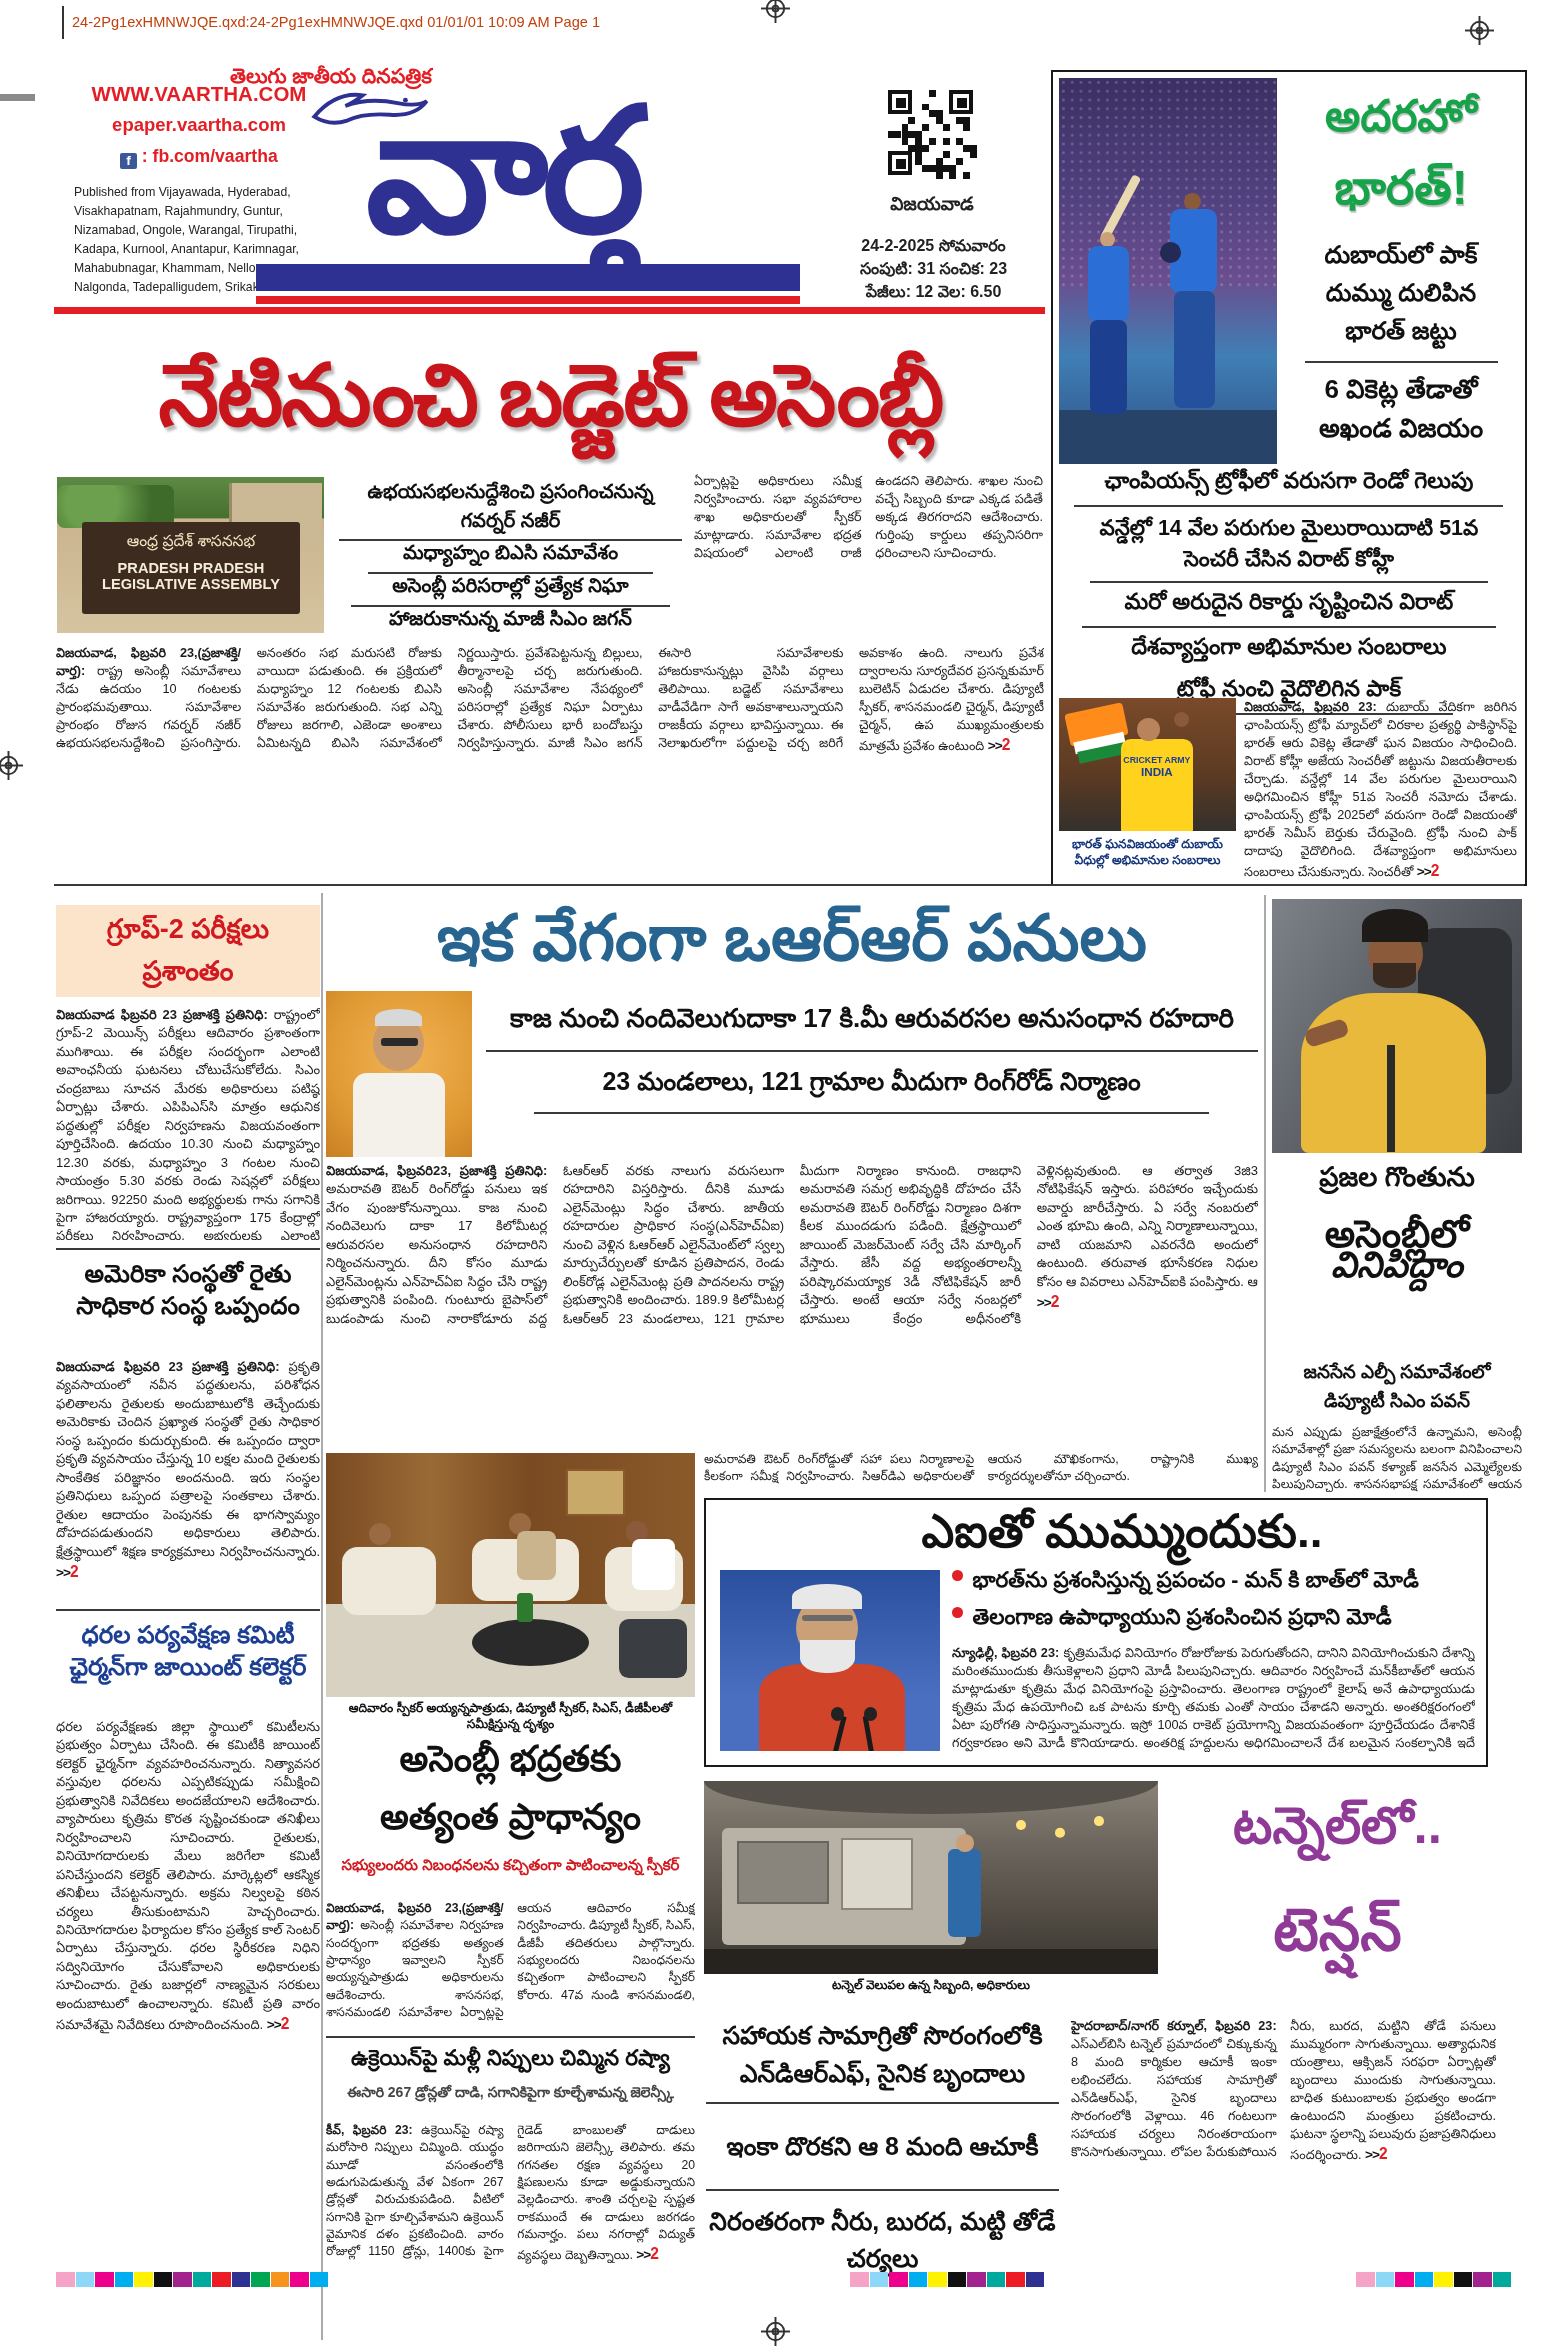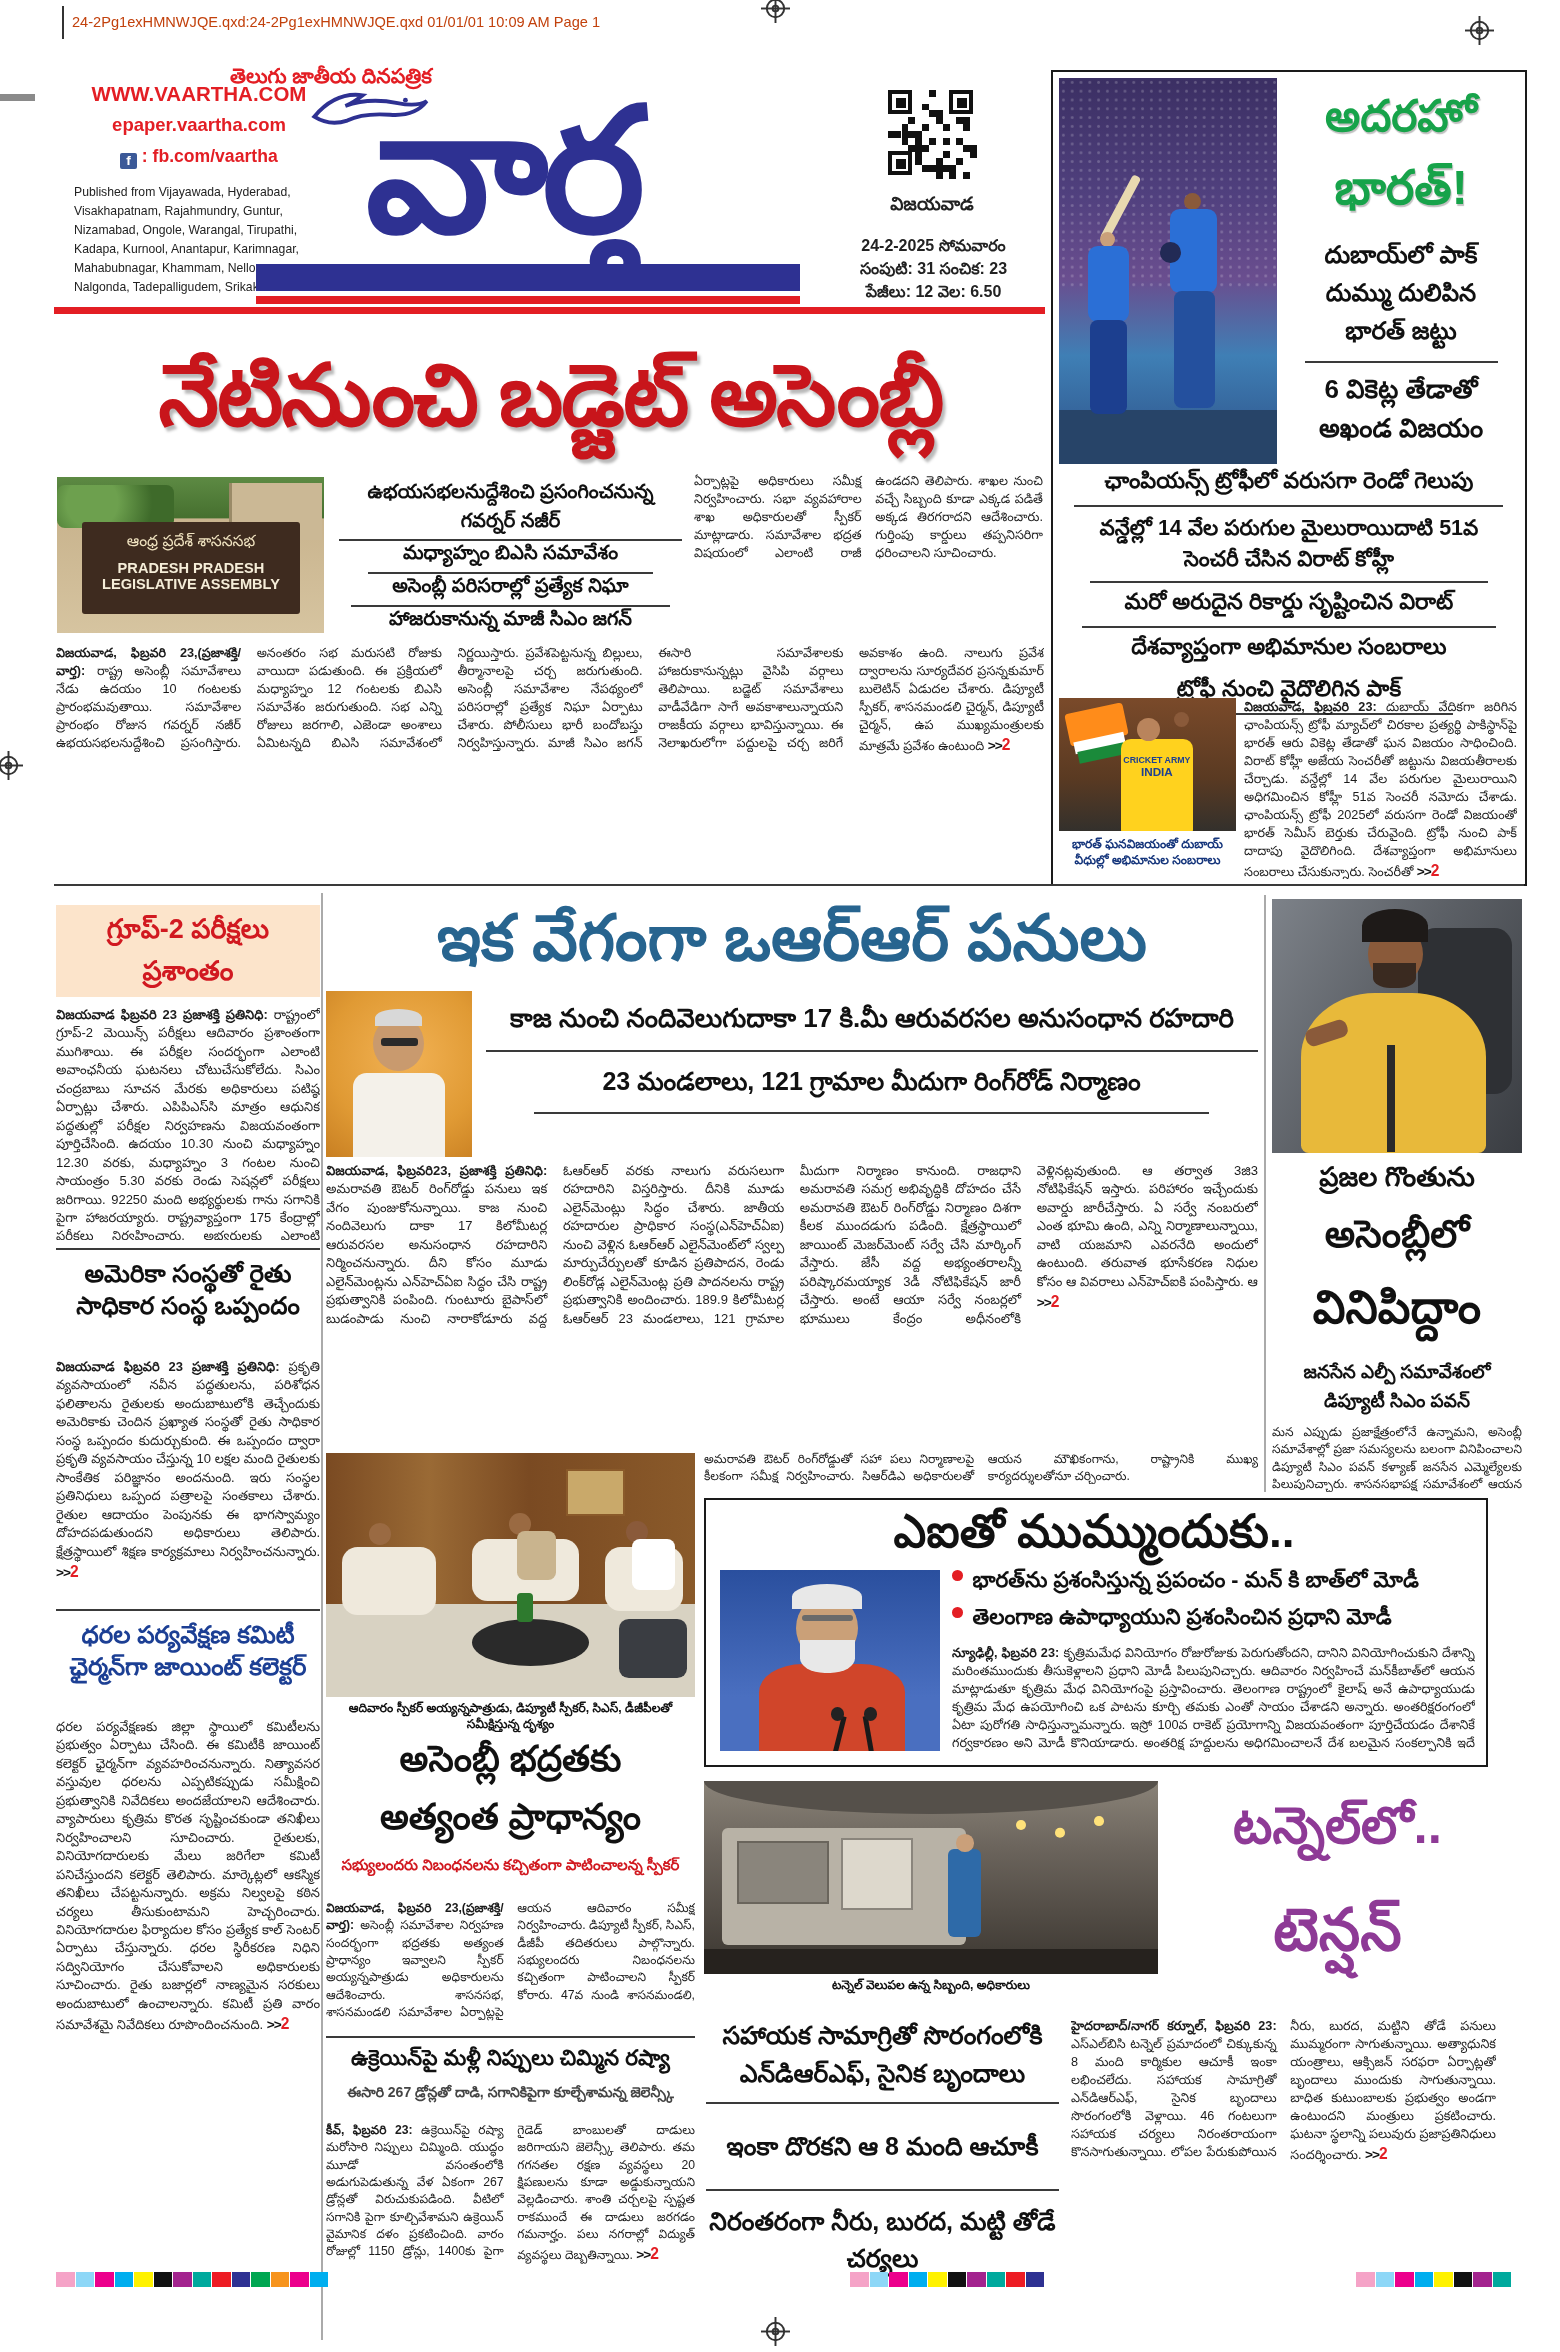--- a/index.html
+++ b/index.html
@@ -316,29 +316,29 @@
     <div class="abs" style="left:146px;top:29px;width:94px;height:166px;background:#2e3034;border-radius:17.6px;"></div>
     <div class="abs" style="left:29px;top:94px;width:185px;height:160px;background:#e8b93a;border-radius:40% 40% 7.8px 7.8px;"></div>
     <div class="abs" style="left:96px;top:25px;width:55px;height:60px;border-radius:50%;background:#8a5a3a;"></div>
     <div class="abs" style="left:90px;top:9.8px;width:66px;height:33px;border-radius:50% 50% 0 0;background:#1e1a18;"></div>
     <div class="abs" style="left:101px;top:64px;width:43px;height:25px;border-radius:0 0 40% 40%;background:#3a2a20;"></div>
     <div class="abs" style="left:33px;top:125px;width:43px;height:17.6px;background:#8a5a3a;border-radius:7.8px;transform:rotate(-18deg);"></div>
     <div class="abs" style="left:115px;top:146px;width:7.8px;height:107px;background:#2a2a2a;"></div>
   </div>
   <div class="abs c h-black" style="left:1272px;top:1162px;width:250px;font-size:27px;">ప్రజల గొంతును</div>
   <div class="abs c h-black" style="left:1272px;top:1213px;width:250px;font-size:38px;">అసెంబ్లీలో</div>
-  <div class="abs c h-black" style="left:1272px;top:1280px;width:250px;font-size:46px;">వినిపిద్దాం</div>
+  <div class="abs c h-black" style="left:1272px;top:1244px;width:250px;font-size:36px;font-style:italic;">వినిపిద్దాం</div>
   <div class="abs c bold" style="left:1272px;top:1358px;width:250px;font-size:18.5px;line-height:1.55;color:#111;">జనసేన ఎల్పీ సమావేశంలో డిప్యూటీ సిఎం పవన్</div>
   <div class="abs body-text" style="left:1272px;top:1424px;width:250px;height:68px;font-size:12.2px;">
     <span>మన ఎప్పుడు ప్రజాక్షేత్రంలోనే ఉన్నామని, అసెంబ్లీ సమావేశాల్లో ప్రజా సమస్యలను బలంగా వినిపించాలని డిప్యూటీ సిఎం పవన్ కళ్యాణ్ జనసేన ఎమ్మెల్యేలకు పిలుపునిచ్చారు. శాసనసభాపక్ష సమావేశంలో ఆయన మాట్లాడారు.</span>
     
   </div>
 
   <div class="abs" style="left:704px;top:1498px;width:780px;height:265px;border:2px solid #1a1a1a;background:#fff;">
-    <div class="abs c h-black" style="left:0;top:3.9px;width:776px;font-size:46px;">ఎఐతో ముమ్ముందుకు..</div>
+    <div class="abs c h-black" style="left:0;top:3.9px;width:776px;font-size:46px;padding-left:28px;">ఎఐతో ముమ్ముందుకు..</div>
     <div class="photo" style="left:13.7px;top:70px;width:220px;height:181px;background:linear-gradient(180deg,#2a4f9e,#4a6fc0 70%);">
       <div class="abs" style="left:39px;top:94px;width:146px;height:94px;background:#d0452a;border-radius:30% 30% 0 0;"></div>
       <div class="abs" style="left:76px;top:25px;width:62px;height:66px;border-radius:50%;background:#caa078;"></div>
       <div class="abs" style="left:72px;top:13.7px;width:70px;height:25px;border-radius:50% 50% 0 0;background:#e8e8e8;"></div>
       <div class="abs" style="left:80px;top:70px;width:55px;height:33px;border-radius:0 0 45% 45%;background:#e8e8e8;"></div>
       <div class="abs" style="left:82px;top:45px;width:51px;height:5.9px;background:#6a6a6a;border-radius:2.9px;"></div>
       <div class="abs" style="left:117px;top:146px;width:4.9px;height:39px;background:#1a1a1a;transform:rotate(14deg);"></div>
       <div class="abs" style="left:146px;top:146px;width:4.9px;height:39px;background:#1a1a1a;transform:rotate(-10deg);"></div>
       <div class="abs" style="left:111px;top:137px;width:13.7px;height:13.7px;border-radius:50%;background:#222;"></div>
       <div class="abs" style="left:144px;top:137px;width:13.7px;height:13.7px;border-radius:50%;background:#222;"></div>

